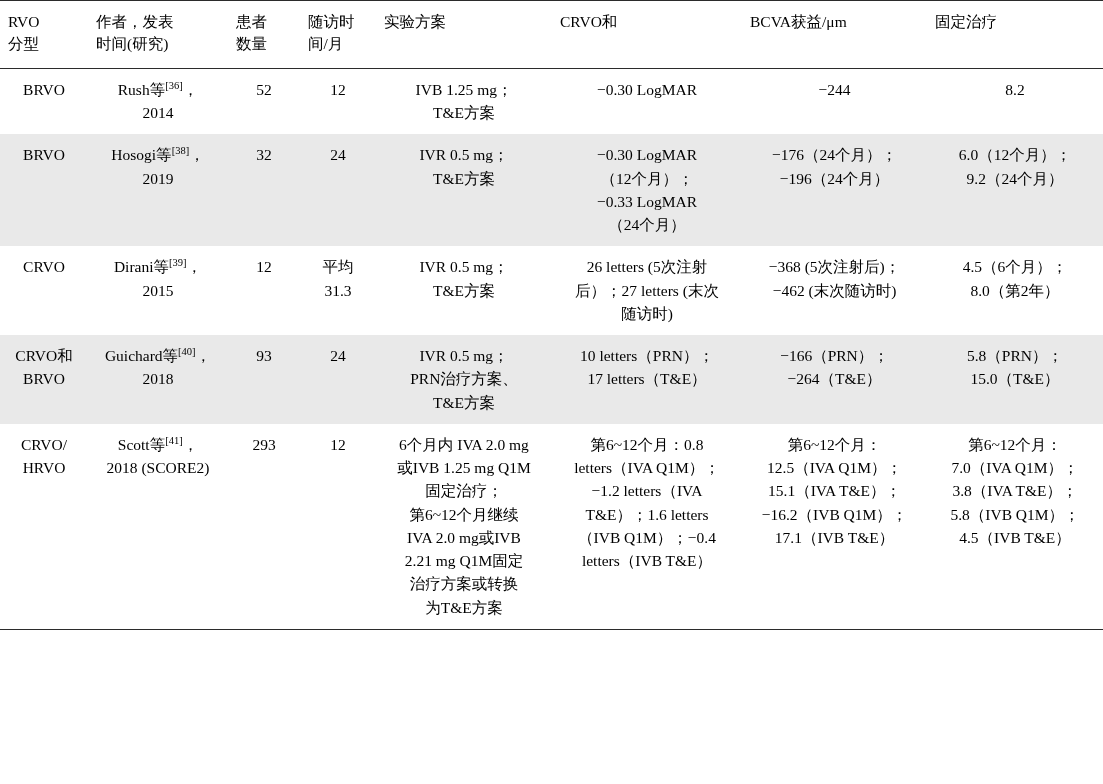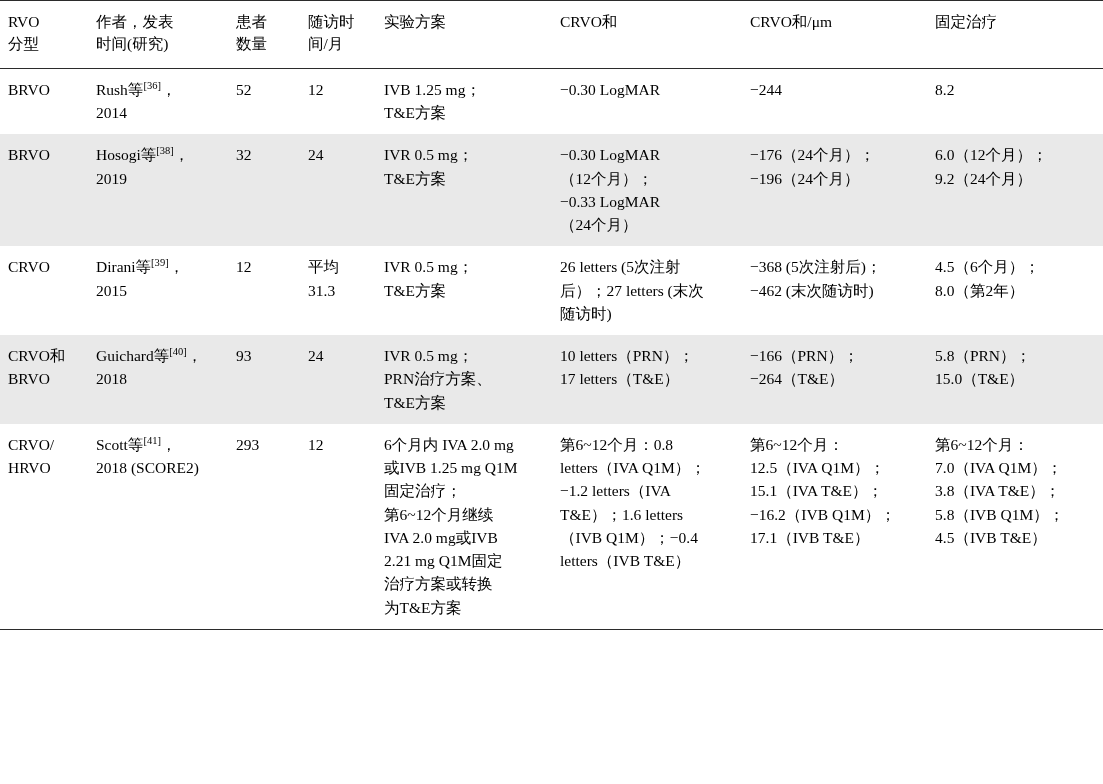--- a/index.html
+++ b/index.html
@@ -28,21 +28,21 @@
   table.data-table thead th {
     text-align: left;
     vertical-align: top;
     font-weight: normal;
     padding: 10px 8px 12px 8px;
     line-height: 1.45;
     border-top: 1.6px solid #2b2b2b;
     border-bottom: 1.1px solid #2b2b2b;
   }
   table.data-table tbody td {
-    text-align: left;
+    text-align: center;
     vertical-align: top;
     padding: 9px 8px 10px 8px;
     line-height: 1.5;
     border: none;
     font-family: Liberation Serif, serif;
   }
   tbody tr.shaded td {
     background: #e9e9e9;
   }
   tbody tr.plain td {
@@ -103,21 +103,21 @@
             <span class="cell-line">随访时</span>
             <span class="cell-line">间/月</span>
           </th>
         <th>
             <span class="cell-line">实验方案</span>
           </th>
         <th>
             <span class="cell-line">CRVO和</span>
           </th>
         <th>
-            <span class="cell-line">CRVO和/μm</span>
+            <span class="cell-line">BCVA获益/μm</span>
           </th>
         <th>
             <span class="cell-line">固定治疗</span>
           </th>
       </tr>
     </thead>
     <tbody>
         <tr class="plain">
           <td>
             <span class="cell-line">BRVO</span>

